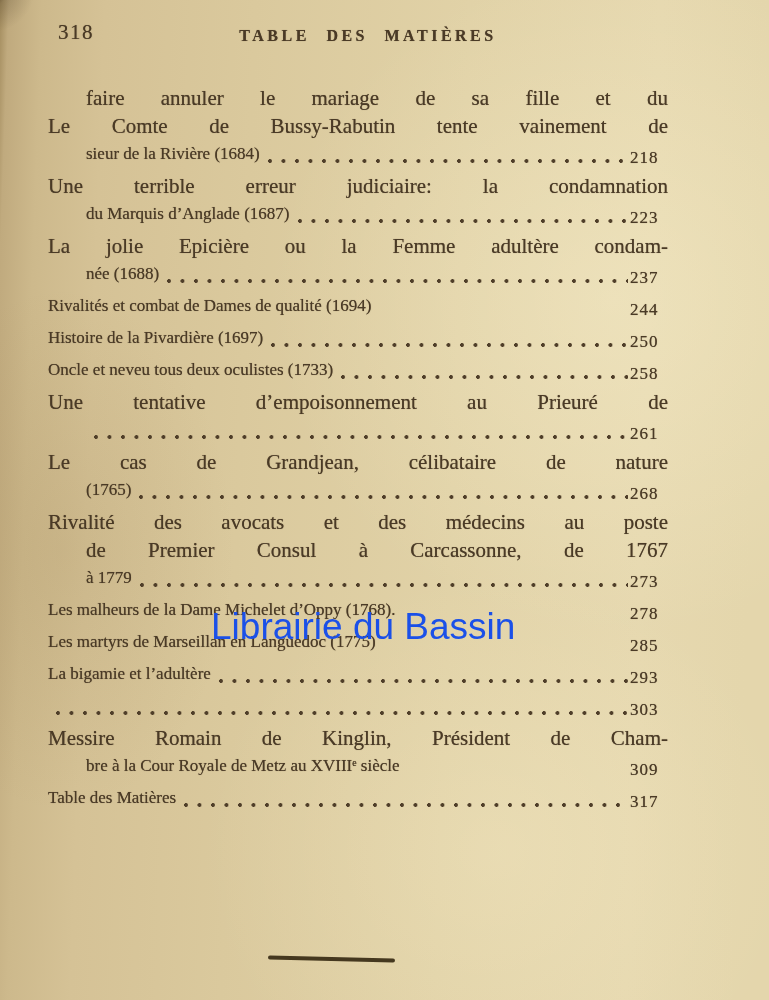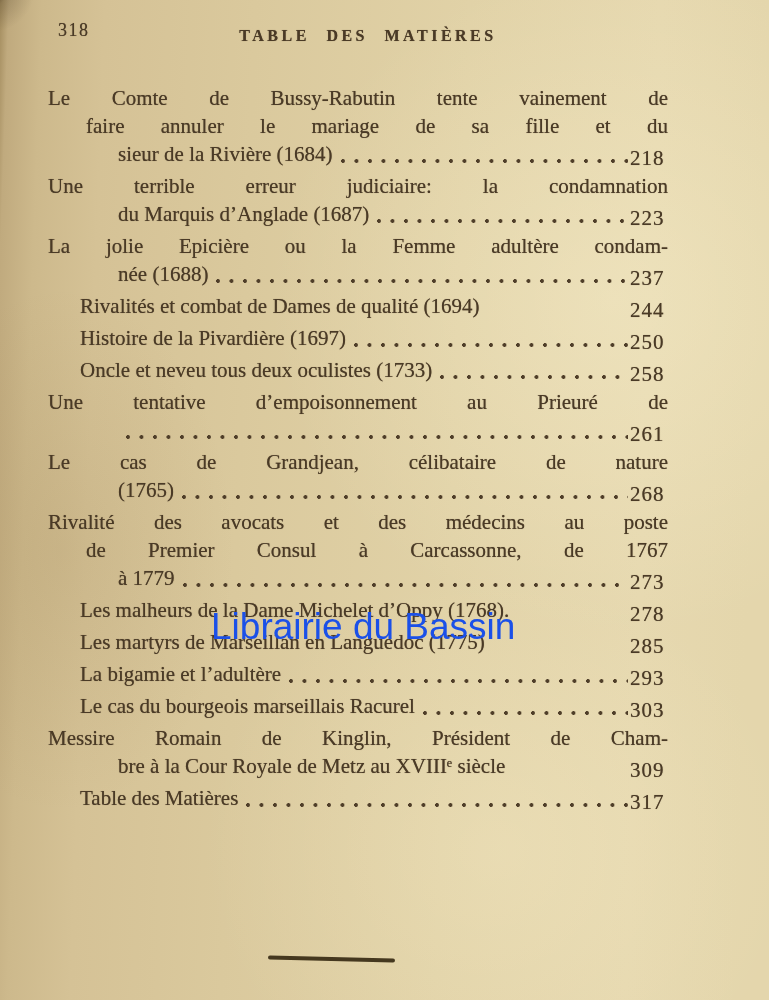--- a/index.html
+++ b/index.html
@@ -11,38 +11,38 @@
     color:#4a3a26;
     background:
       radial-gradient(circle at -1% -1%, rgba(55,42,22,.65), rgba(55,42,22,.22) 16px, rgba(55,42,22,0) 42px),
       radial-gradient(ellipse 60% 45% at 80% 30%, rgba(255,248,216,.30), rgba(255,248,216,0) 75%),
       radial-gradient(ellipse 55% 40% at 65% 85%, rgba(255,246,212,.22), rgba(255,246,212,0) 70%),
       radial-gradient(ellipse 30% 35% at 8% 55%, rgba(140,112,66,.14), rgba(140,112,66,0) 75%),
       linear-gradient(92deg,#a58e60 0px,#c0aa7e 9px,#cdb98c 42px,#d5c296 105px,#dac99d 255px,#e1d2a7 470px,#e6d8af 660px,#e4d6ac 769px);
   }
   .ink{ text-shadow:0 0 .7px rgba(74,58,38,.75); }
   .header{position:absolute;top:18px;left:0;right:0;height:34px;}
-  .folio{position:absolute;left:58px;top:2px;font-size:18px;letter-spacing:1.5px;}
+  .folio{position:absolute;left:58px;top:2px;font-size:21px;letter-spacing:1.5px;}
   .htitle{
     position:absolute;left:368px;top:9px;transform:translateX(-50%);
     font-size:16px;font-weight:700;letter-spacing:3.5px;word-spacing:9px;white-space:nowrap;
   }
   .toc{position:absolute;left:48px;top:84px;width:620px;}
   .entry{margin-bottom:4px;}
   .line{
     font-size:21px;line-height:28px;
     padding-left:38px;
     text-align:justify;text-align-last:justify;
   }
   .line.first{padding-left:0;}
   .lastline{
     display:flex;align-items:baseline;
-    font-size:21px;line-height:28px;
+    font-size:17px;line-height:28px;
     padding-left:38px;
-    text-align:left;text-align-last:auto;margin-left:32px;
+    text-align:left;text-align-last:auto;
   }
   .lastline.first{padding-left:0;}
   .lastline .t{white-space:nowrap;}
   .leader{
     flex:1;align-self:stretch;height:28px;
     margin:0 2px 0 7px;min-width:6px;
     background-image:radial-gradient(circle at 3px 21px,#4f3e29 1.7px,rgba(79,62,41,0) 2.2px);
     background-size:13.5px 28px;background-repeat:repeat-x;
   }
   .leader.none{background:none;}
@@ -66,22 +66,22 @@
 
 <div class="scan">
 
   <div class="header">
     <div class="folio ink">318</div>
     <div class="htitle ink">TABLE DES MATIÈRES</div>
   </div>
 
   <div class="toc ink" id="toc">
       <div class="entry">
+        <div class="line">faire annuler le mariage de sa fille et du</div>
         <div class="line first">Le Comte de Bussy-Rabutin tente vainement de</div>
-        <div class="line">faire annuler le mariage de sa fille et du</div>
         <div class="lastline">
           <span class="t">sieur de la Rivière (1684)</span>
           <span class="leader"></span>
           <span class="pagenum">218</span>
         </div>
       </div>
       <div class="entry">
         <div class="line first">Une terrible erreur judiciaire: la condamnation</div>
         <div class="lastline">
           <span class="t">du Marquis d’Anglade (1687)</span>
@@ -158,21 +158,20 @@
       </div>
       <div class="entry">
         <div class="lastline first">
           <span class="t">La bigamie et l’adultère</span>
           <span class="leader"></span>
           <span class="pagenum">293</span>
         </div>
       </div>
       <div class="entry">
         <div class="lastline first">
-          <span class="t">Le cas du bourgeois marseillais Racurel</span>
           <span class="leader"></span>
           <span class="pagenum">303</span>
         </div>
       </div>
       <div class="entry">
         <div class="line first">Messire Romain de Kinglin, Président de Cham-</div>
         <div class="lastline">
           <span class="t">bre à la Cour Royale de Metz au XVIIIᵉ siècle</span>
           <span class="leader none"></span>
           <span class="pagenum">309</span>

